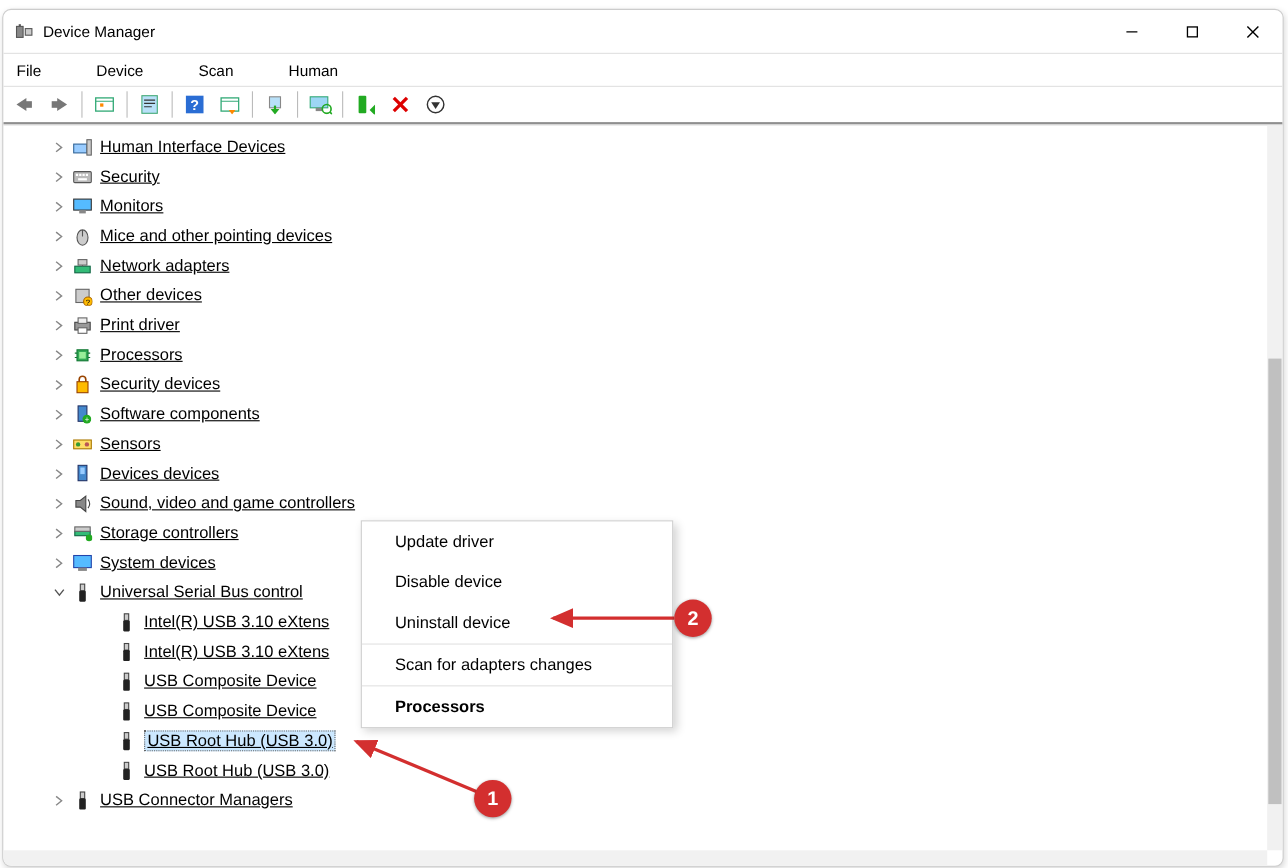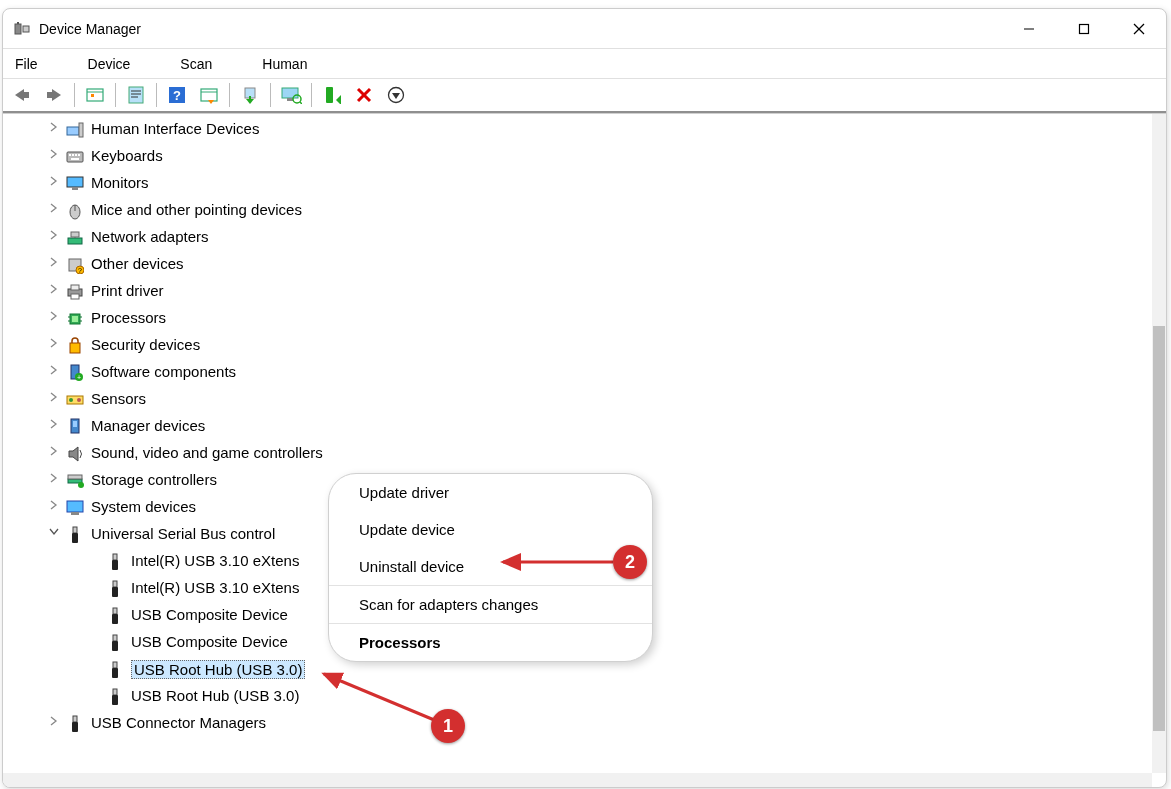--- a/index.html
+++ b/index.html
@@ -77,24 +77,25 @@
   }
   .vthumb {
     position:absolute; right:1px; width:12px;
     background:#c0c0c0; border-radius:0;
   }
   .hscrollbar {
     position:absolute; left:0; right:14px; bottom:0;
     height:14px; background:#f1f1f1;
   }
   .tree-row {
-    display:flex; align-items:flex-start;
+    display:flex; align-items:center;
     height: 27px; padding-left: 44px;
     font-size: 15px;
     white-space: nowrap;
+    text-decoration: underline;
   }
   .tree-row.child { padding-left: 84px; }
   .expander {
     width: 14px; height: 14px; margin-right: 4px;
     display:flex;align-items:center;justify-content:center;
     color:#888; font-size:11px;
     transform: translateY(0px);
   }
   .node-icon {
     width: 20px; height: 20px; margin-right: 6px;
@@ -282,21 +283,21 @@
             <span class="node-icon">
               <svg width="18" height="14">
                 <rect x="1" y="2" width="16" height="10" rx="1" fill="#bbb" stroke="#555"></rect>
                 <rect x="3" y="4" width="2" height="2" fill="#fff"></rect>
                 <rect x="6" y="4" width="2" height="2" fill="#fff"></rect>
                 <rect x="9" y="4" width="2" height="2" fill="#fff"></rect>
                 <rect x="12" y="4" width="2" height="2" fill="#fff"></rect>
                 <rect x="5" y="8" width="8" height="2" fill="#fff"></rect>
               </svg>
             </span>
-            <span class="node-label">Keyboards</span>
+            <span class="node-label">Security</span>
           </div>
           <div class="tree-row">
             <span class="expander">
               <svg width="10" height="10">
                 <polyline points="2,1 7,5 2,9" fill="none" stroke="#888" stroke-width="1.3"></polyline>
               </svg>
             </span>
             <span class="node-icon">
               <svg width="18" height="16">
                 <rect x="1" y="1" width="16" height="10" fill="#5bf" stroke="#333"></rect>
@@ -431,21 +432,21 @@
               <svg width="10" height="10">
                 <polyline points="2,1 7,5 2,9" fill="none" stroke="#888" stroke-width="1.3"></polyline>
               </svg>
             </span>
             <span class="node-icon">
               <svg width="16" height="18">
                 <rect x="4" y="1" width="8" height="14" fill="#48c" stroke="#236"></rect>
                 <rect x="6" y="3" width="4" height="6" fill="#9cf"></rect>
               </svg>
             </span>
-            <span class="node-label">Manager devices</span>
+            <span class="node-label">Devices devices</span>
           </div>
           <div class="tree-row">
             <span class="expander">
               <svg width="10" height="10">
                 <polyline points="2,1 7,5 2,9" fill="none" stroke="#888" stroke-width="1.3"></polyline>
               </svg>
             </span>
             <span class="node-icon">
               <svg width="16" height="18">
                 <polygon points="2,6 6,6 11,2 11,16 6,12 2,12" fill="#888" stroke="#444"></polygon>
@@ -571,23 +572,23 @@
             </span>
             <span class="node-label">USB Connector Managers</span>
           </div>
         </div>
     </div>
     <div class="vscrollbar">
       <div class="vthumb" style="top:212px; height:405px;"></div>
     </div>
     <div class="hscrollbar"></div>
 
-    <div class="context-menu" style="left:325px; top:359px; width:325px;border-radius:28px;">
+    <div class="context-menu" style="left:325px; top:359px; width:284px;">
       <div class="ctx-item">Update driver</div>
-      <div class="ctx-item">Update device</div>
+      <div class="ctx-item">Disable device</div>
       <div class="ctx-item">Uninstall device</div>
       <div class="ctx-sep"></div>
       <div class="ctx-item">Scan for adapters changes</div>
       <div class="ctx-sep"></div>
       <div class="ctx-item bold">Processors</div>
     </div>
 
     <svg class="arrow-svg" style="left:306px; top:548px;" width="140" height="70">
       <defs>
           <marker id="ah1" markerWidth="8" markerHeight="8" refX="6" refY="3" orient="auto">

